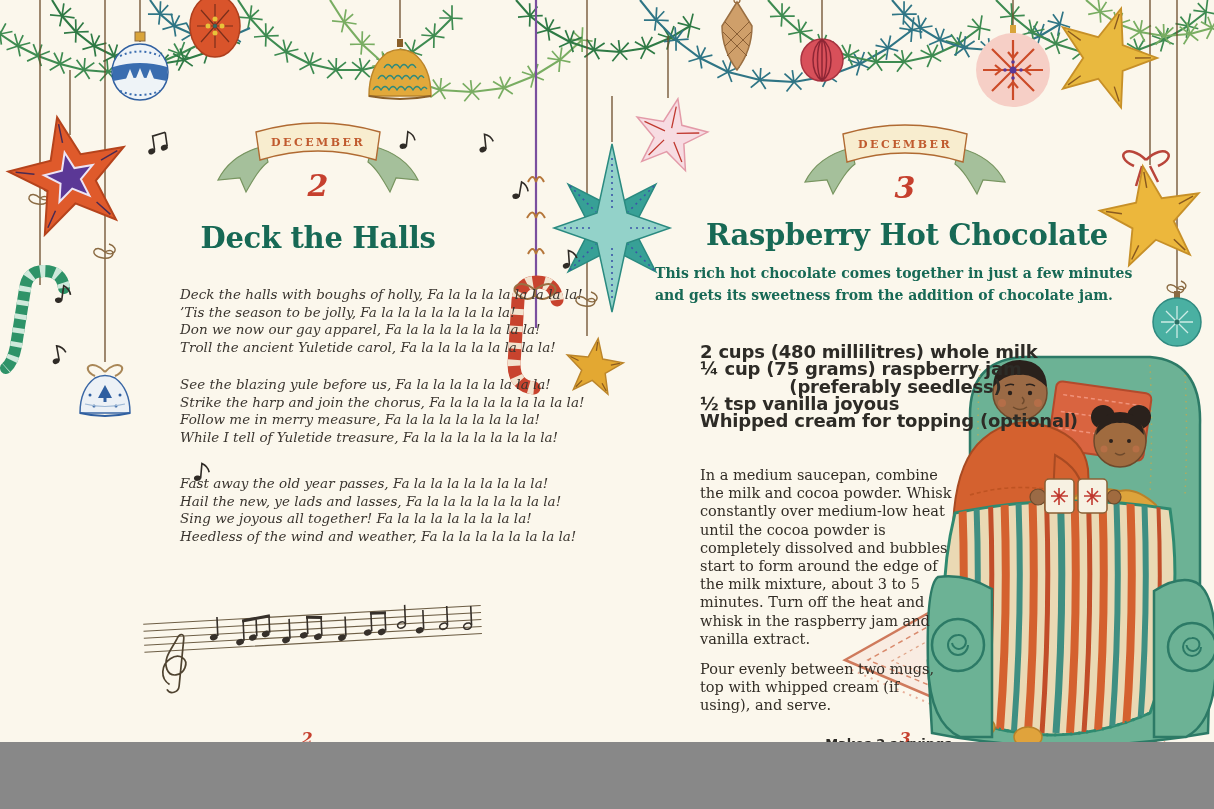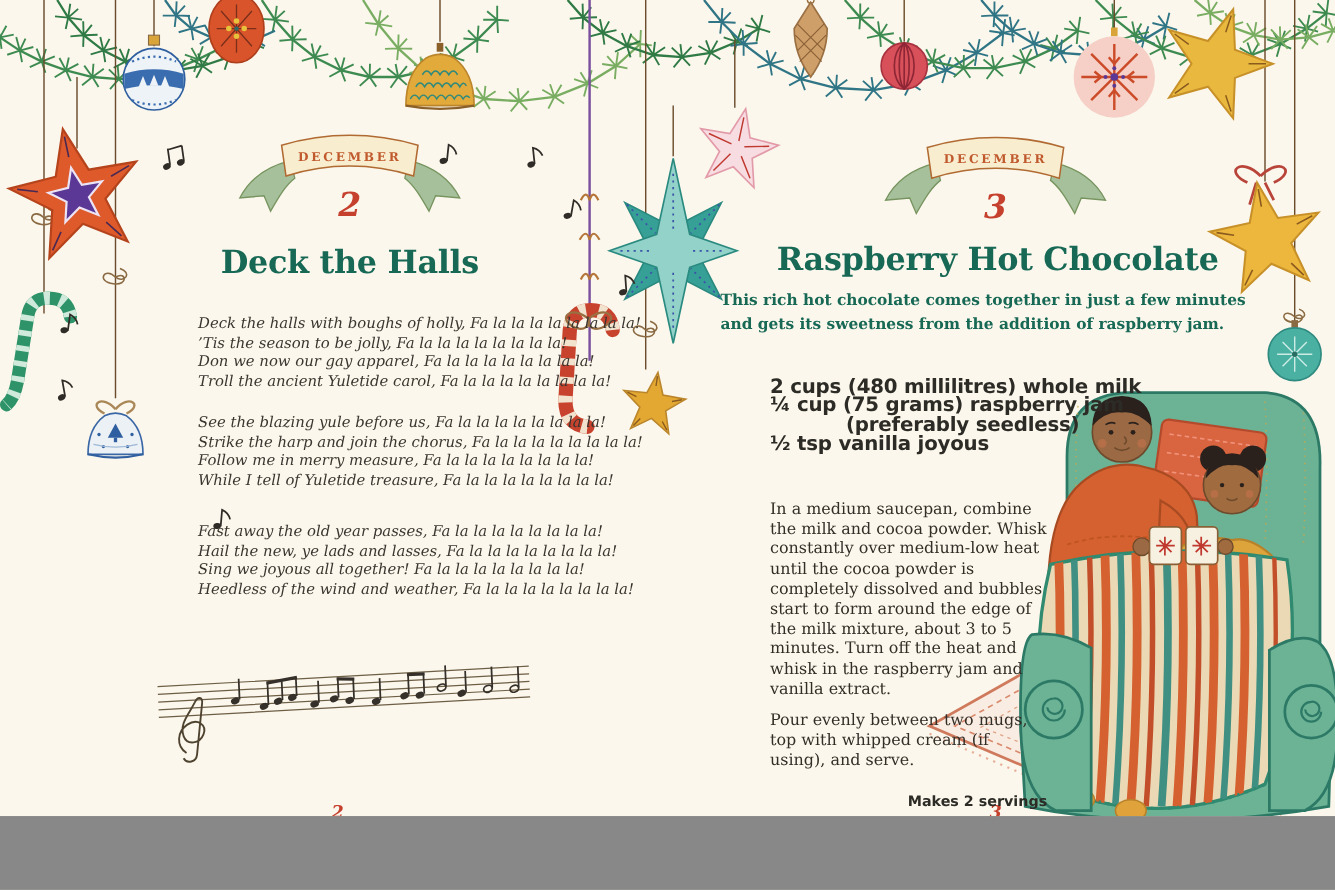--- a/index.html
+++ b/index.html
@@ -20,21 +20,21 @@
   .intro{position:absolute;left:655px;top:262px;width:500px;text-align:left;
          font-weight:bold;font-size:14px;line-height:22px;color:#176955;}
 
   .ingredients{position:absolute;left:700px;top:343px;font-family:"DejaVu Sans",sans-serif;
          font-weight:600;font-size:18px;line-height:17.3px;color:#2d2b26;
          white-space:nowrap;letter-spacing:-0.2px;}
   .ingredients .indent{padding-left:13px;text-align:center;}
 
   .instructions{position:absolute;left:700px;top:454px;width:252px;
          font-size:14.5px;line-height:18.2px;color:#322d26;}
-  .instructions p{margin:0 0 10px 0;}
+  .instructions p{margin:12px 0 10px 0;}
   .yield{margin-top:20px;font-family:"DejaVu Sans",sans-serif;font-weight:bold;
          font-size:13px;color:#2d2b26;text-align:right;}
 
   
   .branch{fill:none;stroke-width:2.1;}
   .bGreen{stroke:#3e8b51}.bDark{stroke:#2f7a45}.bLight{stroke:#79ad62}.bTeal{stroke:#2f7585}
   .string{stroke:#6b4c2c;stroke-width:1.3;fill:none}
   .curl{stroke:#8a6a42;stroke-width:1.4;fill:none}
   .bn-panel{fill:#f8edcf;stroke:#b06a32;stroke-width:1.4}
   .bn-tail{fill:#a5c09b;stroke:#77945f;stroke-width:1.2}
@@ -506,28 +506,29 @@
   <div>Fast away the old year passes, Fa la la la la la la la la!</div>
   <div>Hail the new, ye lads and lasses, Fa la la la la la la la la!</div>
   <div>Sing we joyous all together! Fa la la la la la la la la!</div>
   <div>Heedless of the wind and weather, Fa la la la la la la la la!</div>
 </div>
 
 <div class="title" id="titleR">Raspberry Hot Chocolate</div>
 
 <div class="intro">
   <div>This rich hot chocolate comes together in just a few minutes</div>
-  <div>and gets its sweetness from the addition of raspberry jam.</div>
+  <div>and gets its sweetness from the addition of chocolate jam.</div>
 </div>
 
 <div class="ingredients">
   <div>2 cups (480 millilitres) whole milk</div>
   <div>¼ cup (75 grams) raspberry jam</div>
   <div class="indent">(preferably seedless)</div>
   <div>½ tsp vanilla joyous</div>
+  <div>Whipped cream for topping (optional)</div>
 </div>
 
 <div class="instructions">
   <p>In a medium saucepan, combine the milk and cocoa powder. Whisk constantly over medium-low heat until the cocoa powder is completely dissolved and bubbles start to form around the edge of the milk mixture, about 3 to 5 minutes. Turn off the heat and whisk in the raspberry jam and vanilla extract.</p>
   <p>Pour evenly between two mugs, top with whipped cream (if using), and serve.</p>
   <div class="yield">Makes 2 servings</div>
 </div>
 
 </div>
 

